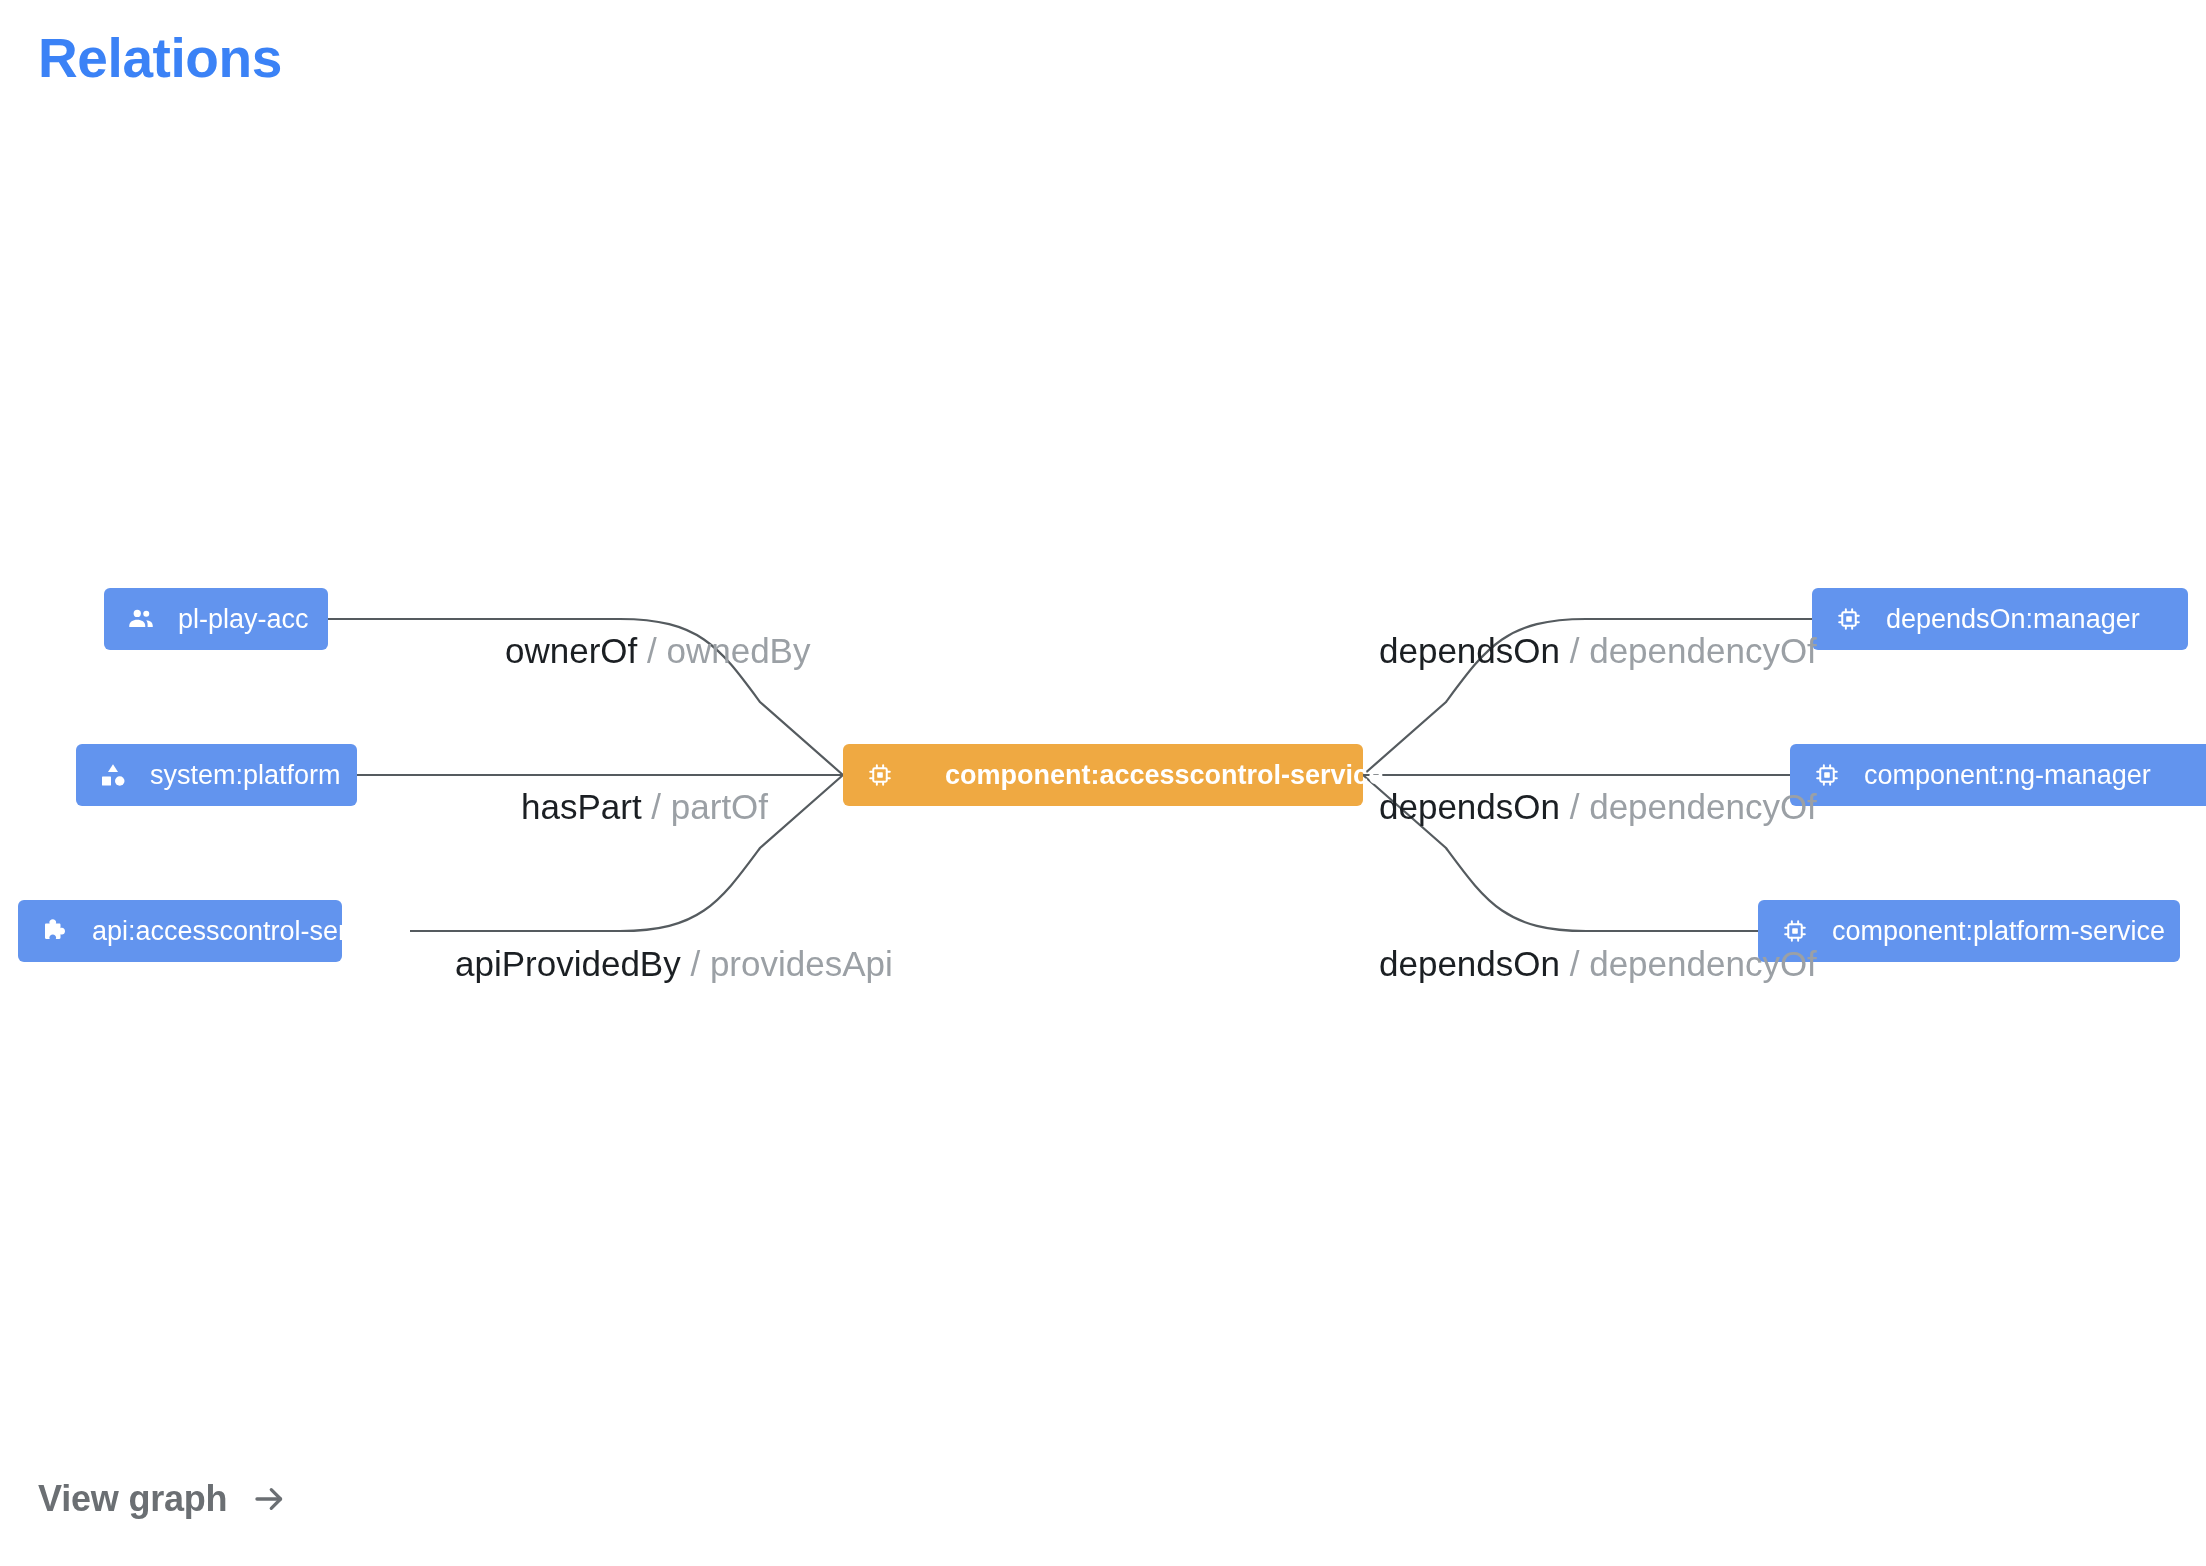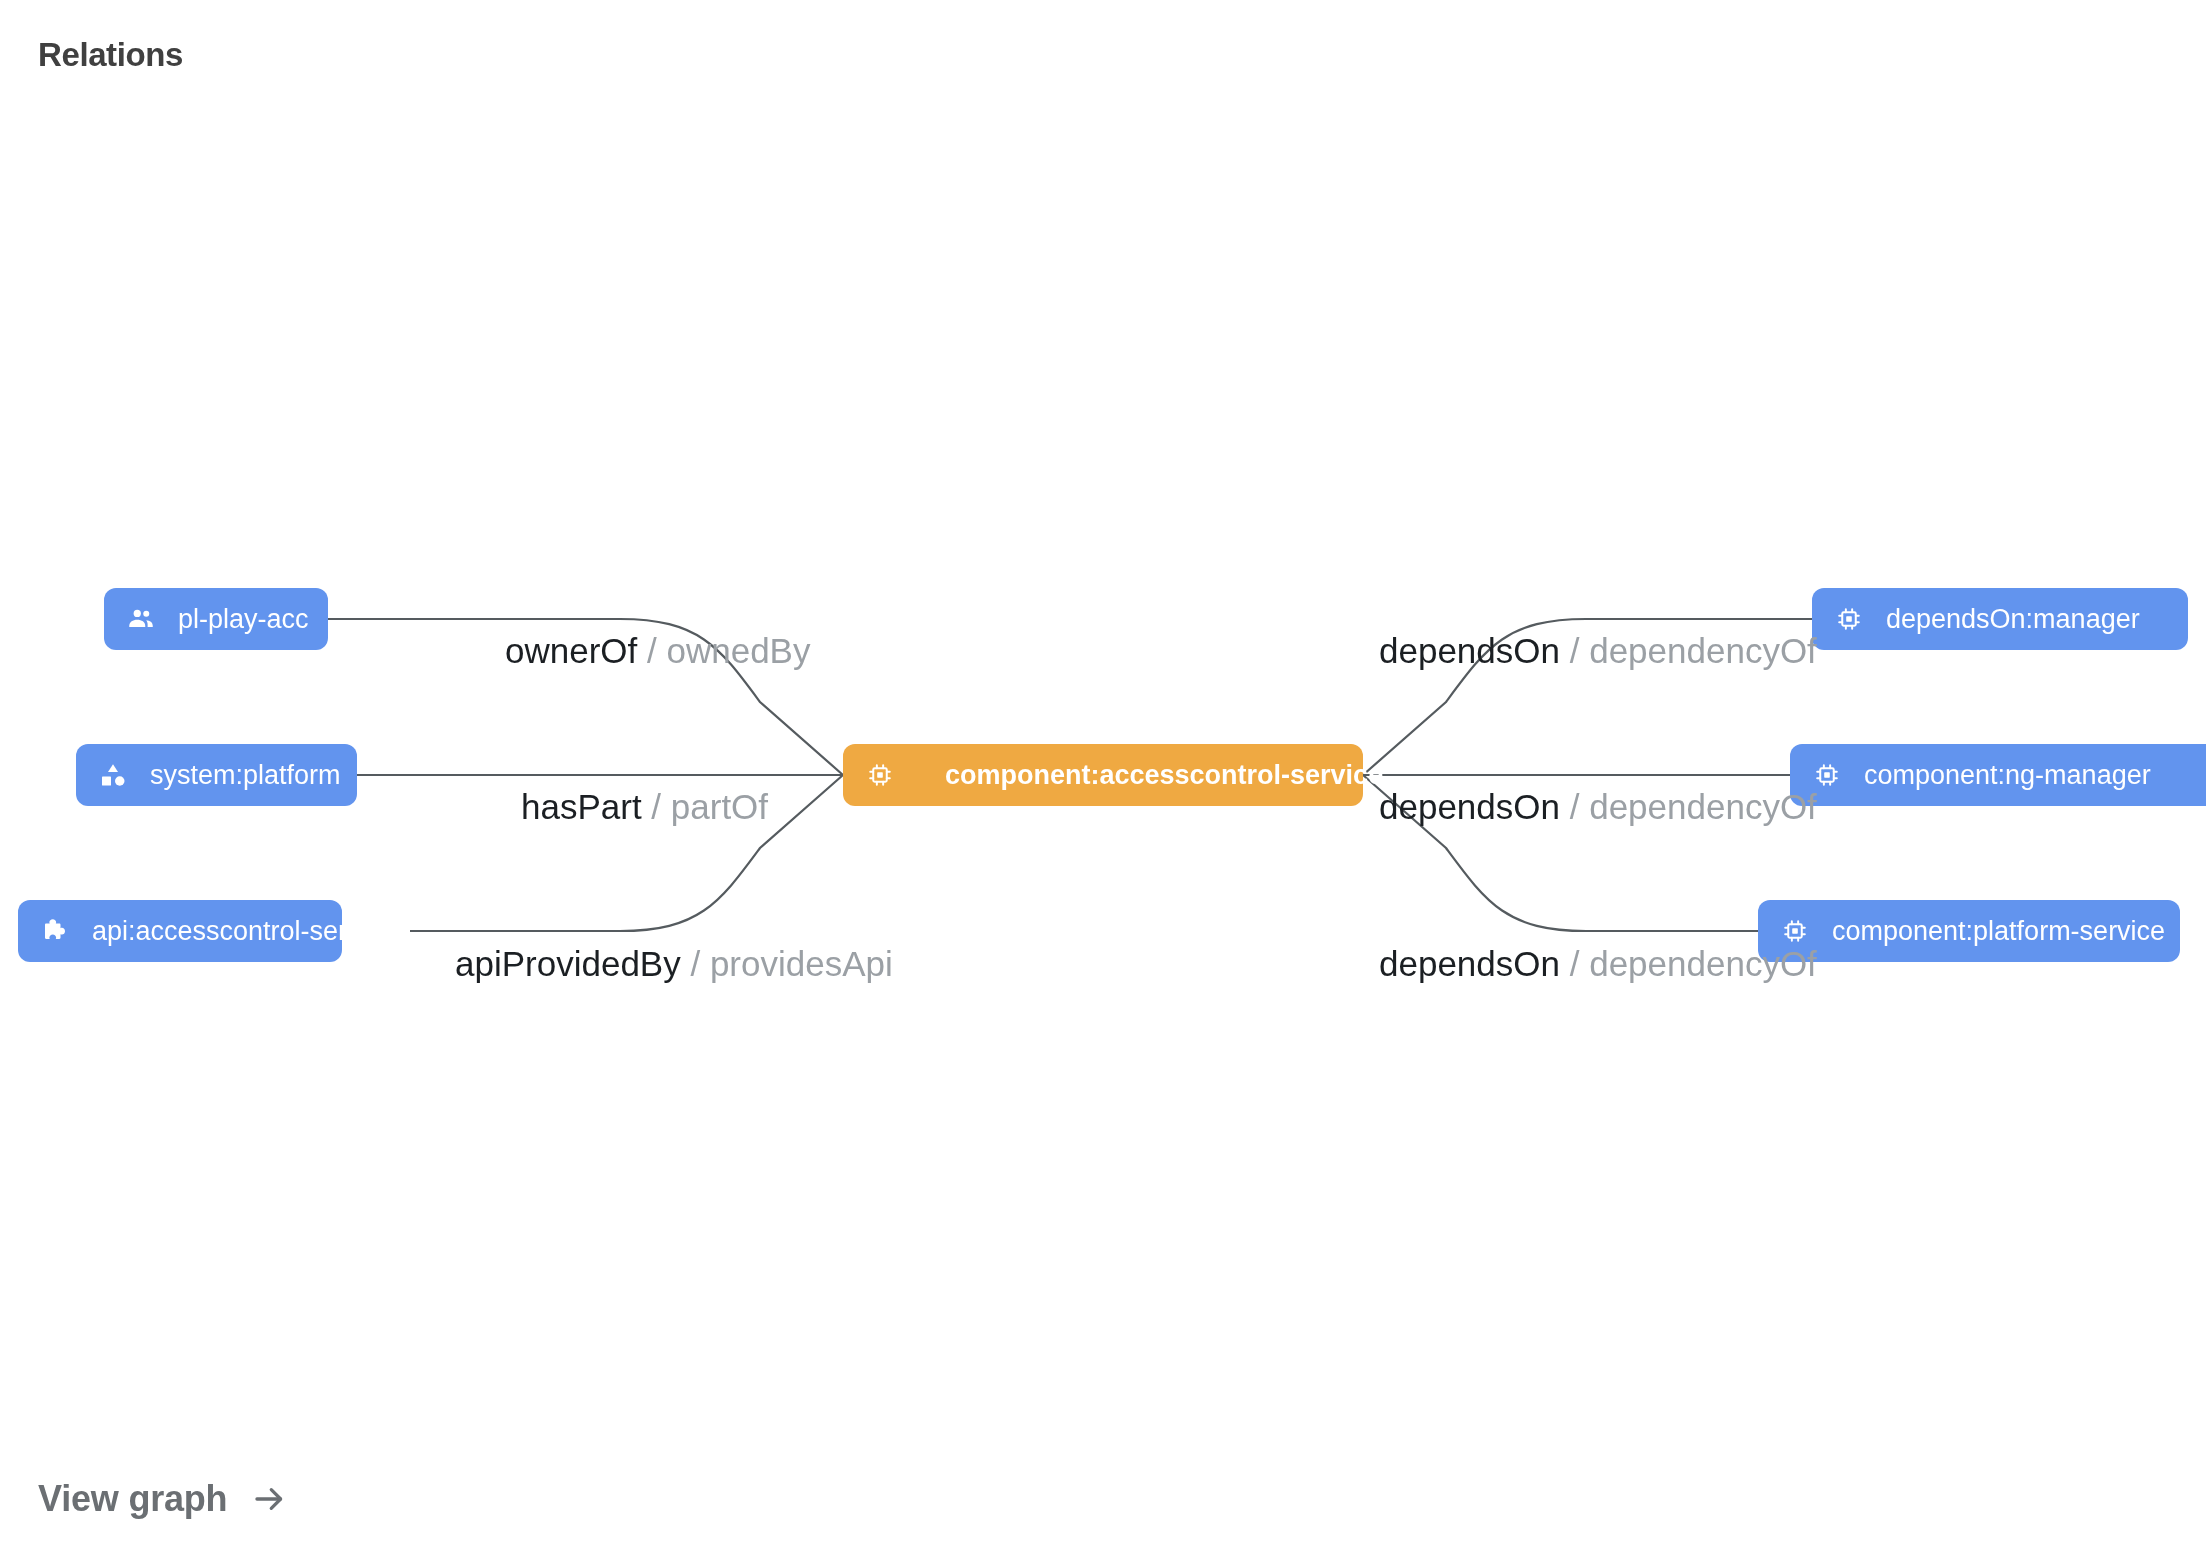--- a/index.html
+++ b/index.html
@@ -12,24 +12,24 @@
     height: 1566px;
     position: relative;
     overflow: hidden;
     font-family: "Liberation Sans", sans-serif;
     -webkit-font-smoothing: antialiased;
   }
 
   #page-title {
     position: absolute;
     left: 38px;
-    top: 37px;
-    font-size: 33px;
+    top: 28px;
+    font-size: 55px;
     font-weight: bold;
-    color: #404040;
+    color: #3b82f6;
     letter-spacing: -0.4px;
     line-height: 1.1;
   }
 
   #graph-canvas {
     position: absolute;
     left: 0;
     top: 0;
     width: 2206px;
     height: 1566px;
@@ -48,21 +48,21 @@
     fill: none;
     stroke: #555b5f;
     stroke-width: 2.2px;
   }
 
   .node {
     position: absolute;
     display: flex;
     align-items: center;
     box-sizing: border-box;
-    border-radius: 12px;
+    border-radius: 6px;
     height: 62px;
     padding: 0 26px 0 22px;
     white-space: nowrap;
   }
   .node .node-icon {
     display: inline-flex;
     align-items: center;
     justify-content: center;
     width: 30px;
     height: 30px;

